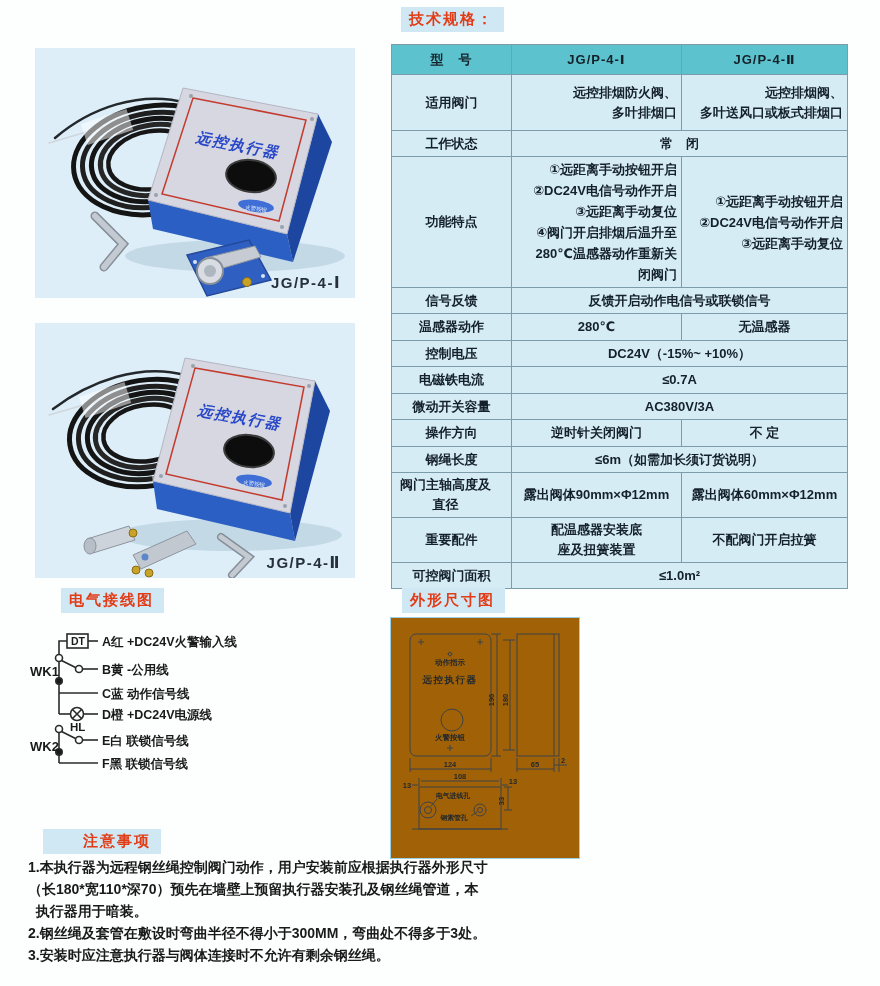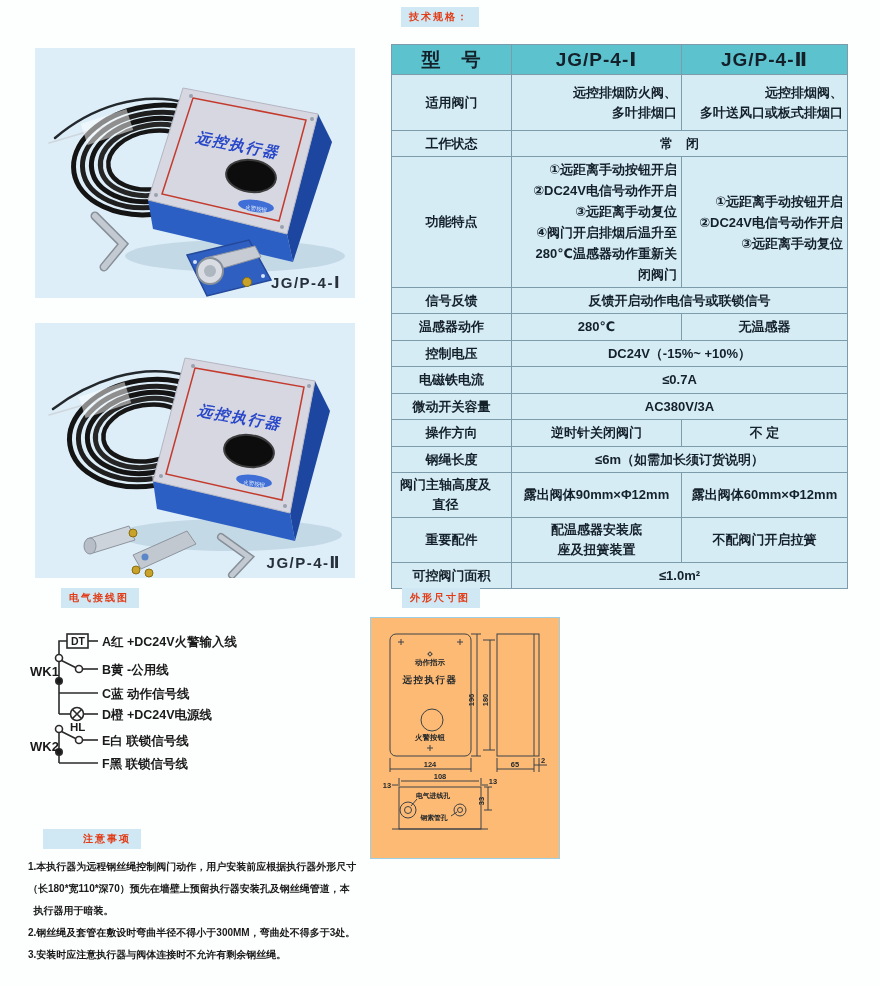--- a/index.html
+++ b/index.html
@@ -1,45 +1,45 @@
 <!DOCTYPE html>
 <html><head>
 <meta charset="utf-8">
 <style>
   html,body{margin:0;padding:0;background:#ffffff;}
   .page{position:relative;width:880px;height:986px;background:#fdfefe;overflow:hidden;
         font-family:"Liberation Sans","DejaVu Sans",sans-serif;color:#111;}
 
   
   .sec-title{position:absolute;display:inline-block;background:#cfe8f4;color:#e23c17;
-             font-size:10px;font-weight:bold;padding:3px 10px 3px 8px;letter-spacing:2px;}
+             font-size:15px;font-weight:bold;padding:3px 10px 3px 8px;letter-spacing:2px;}
 
   
   .photo{position:absolute;width:320px;background:#ddeef8;}
   .photo svg{display:block;}
   .photo .caption{position:absolute;right:14px;bottom:6px;font-size:15px;font-weight:600;
                   color:#26303a;letter-spacing:1.5px;}
 
   
   .spec-table{position:absolute;left:391px;top:44px;width:456px;border-collapse:collapse;
               table-layout:fixed;font-size:13px;font-weight:bold;color:#14202a;}
   .spec-table td{border:1px solid #7d9cab;background:#d5ecf5;text-align:center;
                  vertical-align:middle;padding:2px 4px;line-height:20px;}
-  .spec-table tr.hdr td{background:#5cc3ce;font-size:19px;letter-spacing:1px;}
+  .spec-table tr.hdr td{background:#5cc3ce;font-size:13px;letter-spacing:1px;}
   .spec-table td.left{text-align:right;padding-left:10px;white-space:pre-wrap;}
   .spec-table td.pre{white-space:pre-wrap;}
 
   
   .wiring-svg{position:absolute;left:28px;top:628px;}
-  .dim-box{position:absolute;left:370px;top:617px;width:188px;height:240px;background:#fdba74;
+  .dim-box{position:absolute;left:390px;top:617px;width:188px;height:240px;background:#a16207;
            border:1px solid #9ccee4;}
   svg text{font-family:"Liberation Sans","DejaVu Sans",sans-serif;}
 
   
-  .notes{position:absolute;left:28px;top:856px;width:610px;font-size:10px;font-weight:600;
+  .notes{position:absolute;left:28px;top:856px;width:610px;font-size:14px;font-weight:600;
          color:#1a1a1a;line-height:22px;}
   .notes .item{white-space:pre-wrap;}
 </style>
 </head>
 <body>
 
 <div class="page">
 
   <figure class="photo" style="left:35px;top:48px;height:250px;margin:0;">
     <svg width="320" height="250" viewBox="0 0 320 250">

